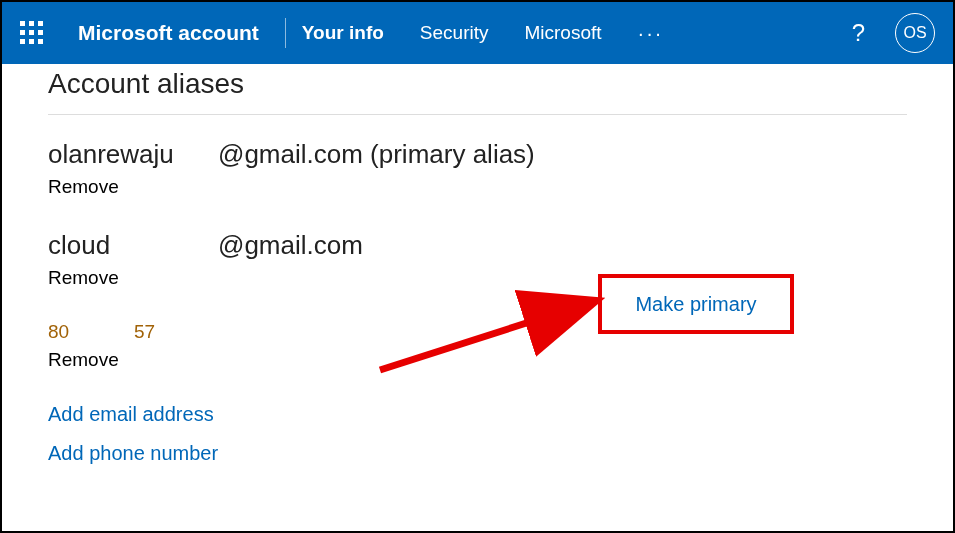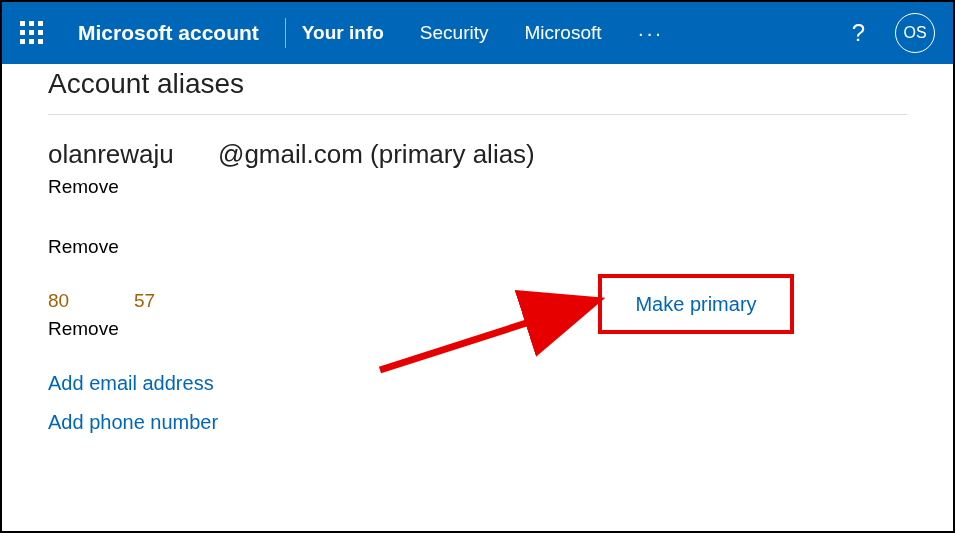--- a/index.html
+++ b/index.html
@@ -119,20 +119,24 @@
 
     <div class="alias-row">
       <div class="alias-line">
         <span class="alias-name">olanrewaju</span>
         <span class="alias-domain">@gmail.com (primary alias)</span>
       </div>
       <a class="remove-link">Remove</a>
     </div>
 
     <div class="alias-row">
+      <div class="alias-line">
+        <span class="alias-name">cloud</span>
+        <span class="alias-domain">@gmail.com</span>
+      </div>
       <a class="remove-link">Remove</a>
     </div>
 
     <div class="alias-row">
       <div class="phone-row">
         <span class="phone-a">80</span>
         <span>57</span>
       </div>
       <a class="remove-link">Remove</a>
     </div>

